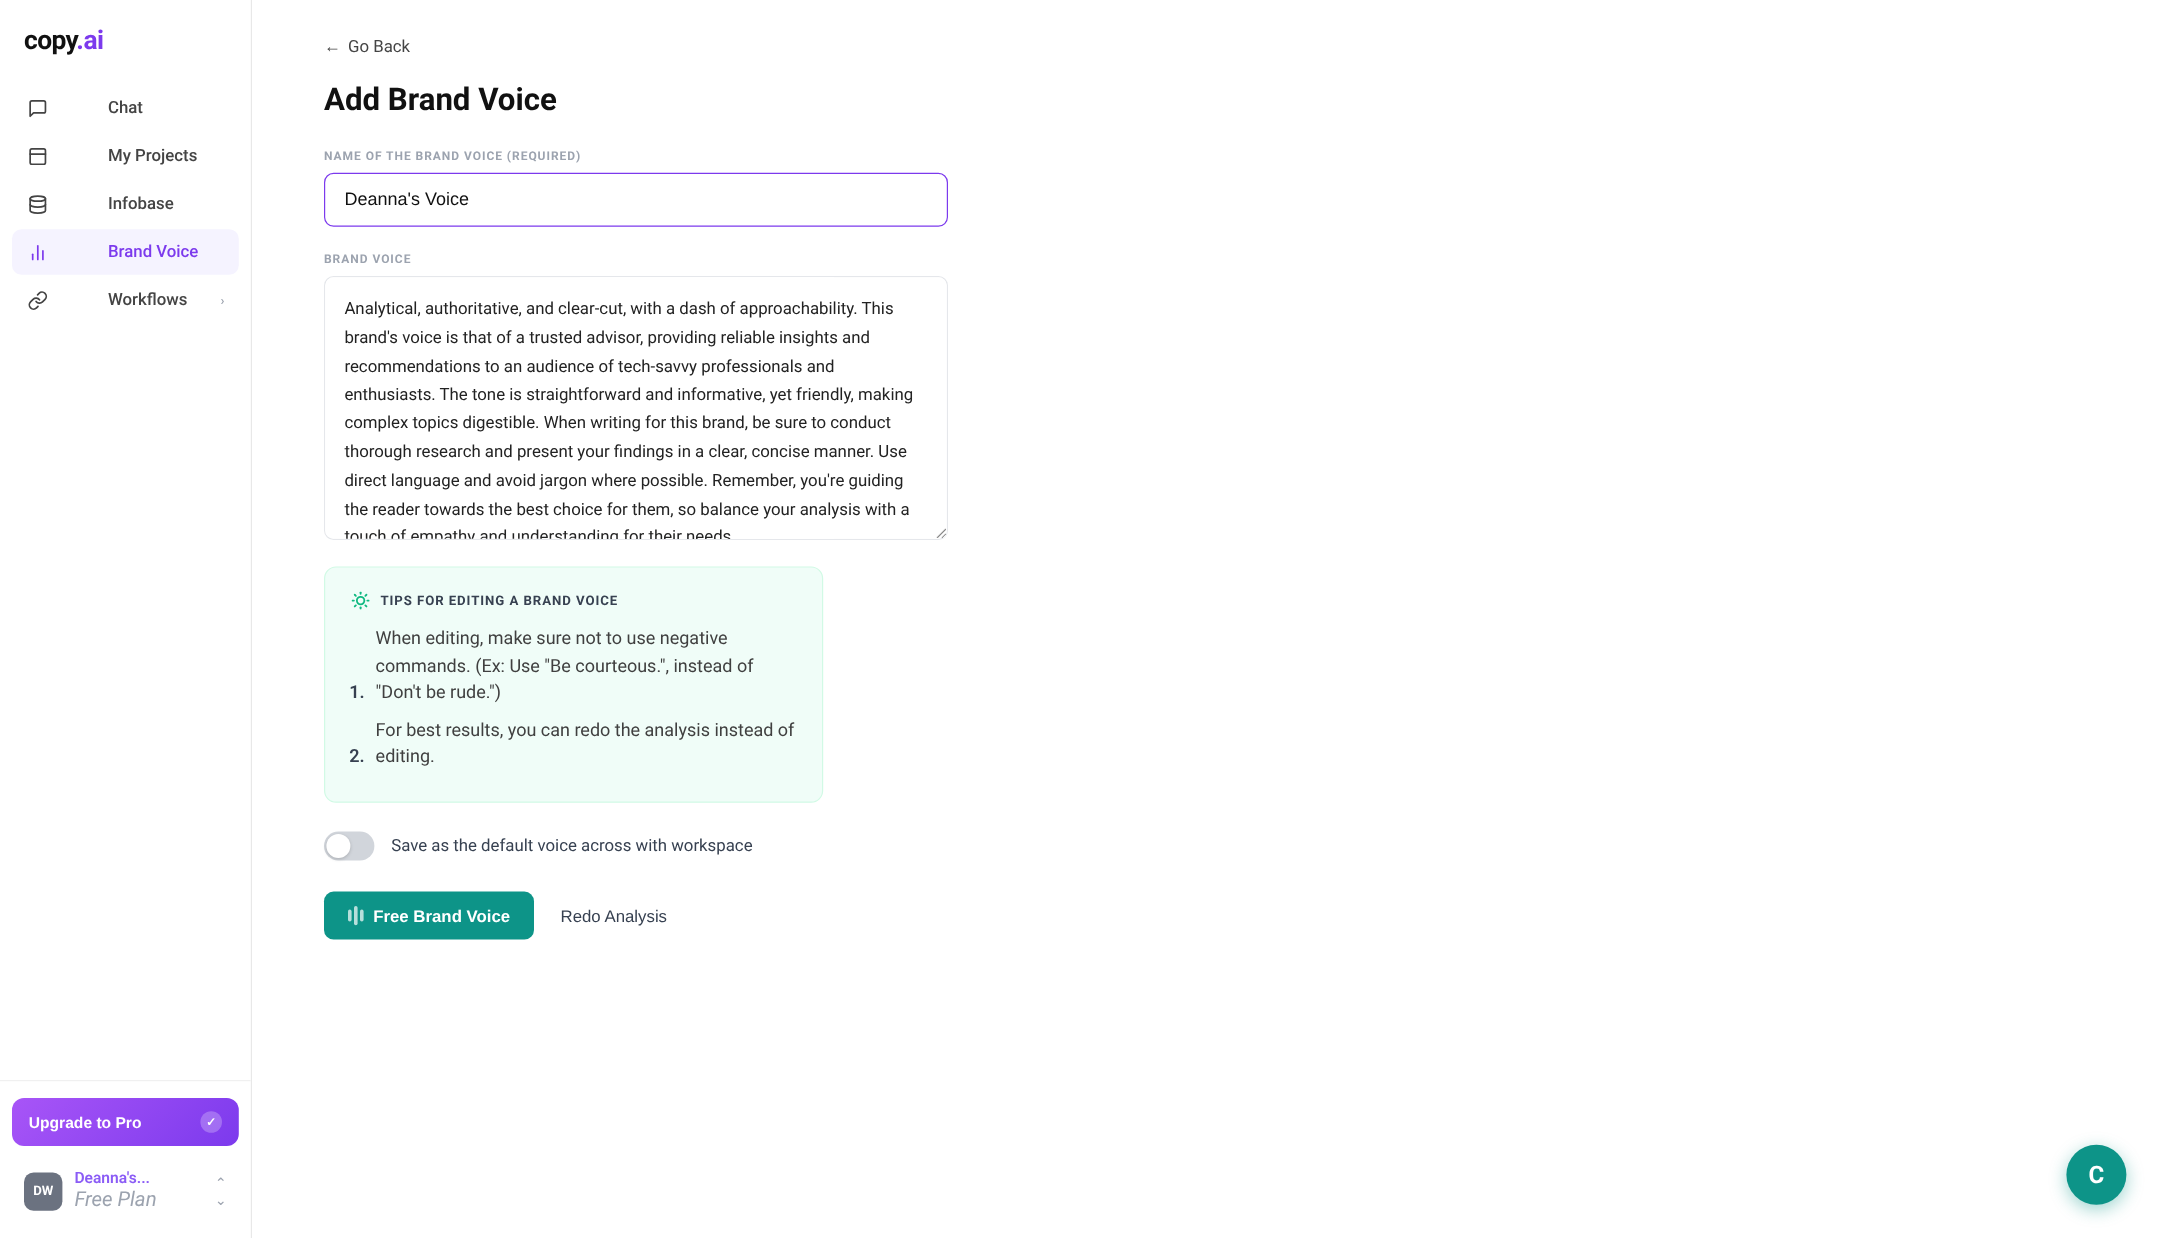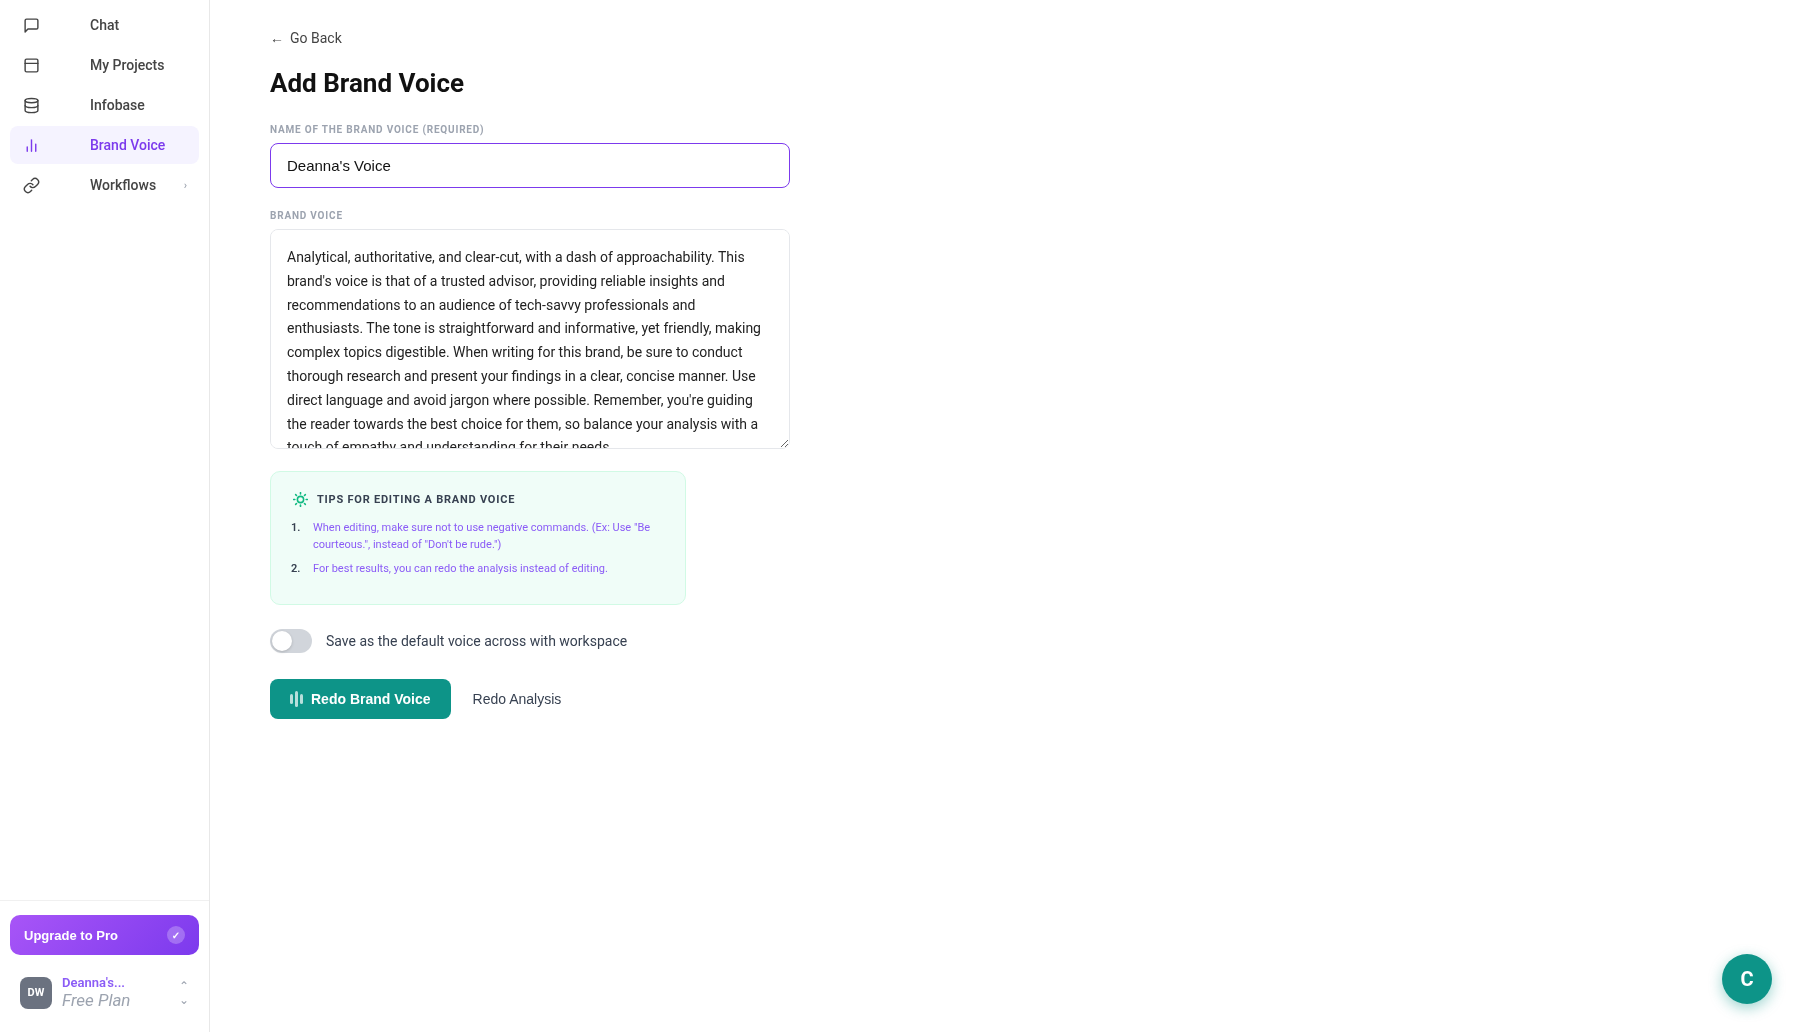--- a/index.html
+++ b/index.html
@@ -190,24 +190,25 @@
       justify-content: center;
     }
     .tips-list {
       list-style: none;
       counter-reset: tip-counter;
     }
     .tips-list li {
       counter-increment: tip-counter;
       display: flex;
       gap: 8px;
-      font-size: 11px;
-      color: #8b5cf6;
+      font-size: 15px;
+      color: #404040;
       line-height: 1.5;
       margin-bottom: 8px;
+      align-items: flex-end;
     }
     .tips-list li::before {
       content: counter(tip-counter) ".";
       font-weight: 600;
       color: #374151;
       min-width: 14px;
     }
     .toggle-row {
       display: flex;
       align-items: center;
@@ -294,20 +295,23 @@
       box-shadow: 0 4px 14px rgba(13,148,136,0.4);
       color: #fff;
       font-size: 20px;
       font-weight: 700;
     }
   </style>
 </head>
 <body>
 
 <aside class="sidebar">
+  <div class="sidebar-logo">
+    copy<span>.ai</span>
+  </div>
   <nav class="sidebar-nav">
 
     <div class="sidebar-item">
       <span class="icon">
         <svg width="17" height="17" viewBox="0 0 24 24" fill="none" stroke="currentColor" stroke-width="2" stroke-linecap="round" stroke-linejoin="round">
             <path d="M21 15a2 2 0 0 1-2 2H7l-4 4V5a2 2 0 0 1 2-2h14a2 2 0 0 1 2 2z"></path>
           </svg>
       </span>
       <span class="item-label">Chat</span>
     </div>
@@ -421,21 +425,21 @@
     <span class="toggle-label">Save as the default voice across with workspace</span>
   </div>
 
   <div class="actions-row">
     <button class="save-btn">
       <span class="save-btn-icon">
         <span class="save-btn-bar" style="height:10px"></span>
         <span class="save-btn-bar" style="height:16px"></span>
         <span class="save-btn-bar" style="height:10px"></span>
       </span>
-      <span>Redo Brand Voice</span>
+      <span>Free Brand Voice</span>
     </button>
     <button class="redo-btn">
       <span>Redo Analysis</span>
     </button>
   </div>
 </main>
 
 <div class="chat-fab">
   <span>C</span>
 </div>

